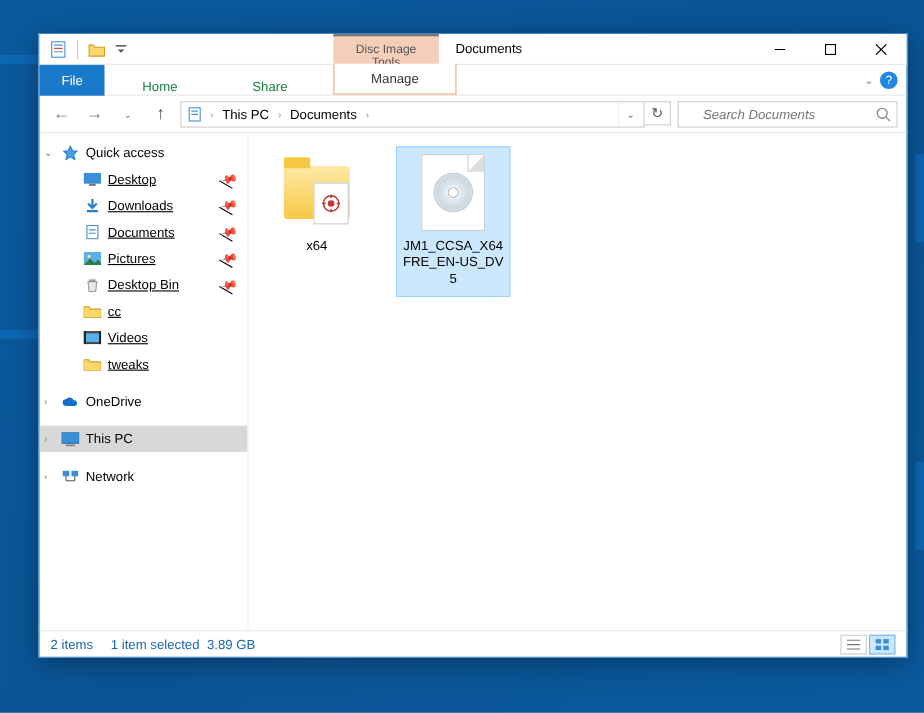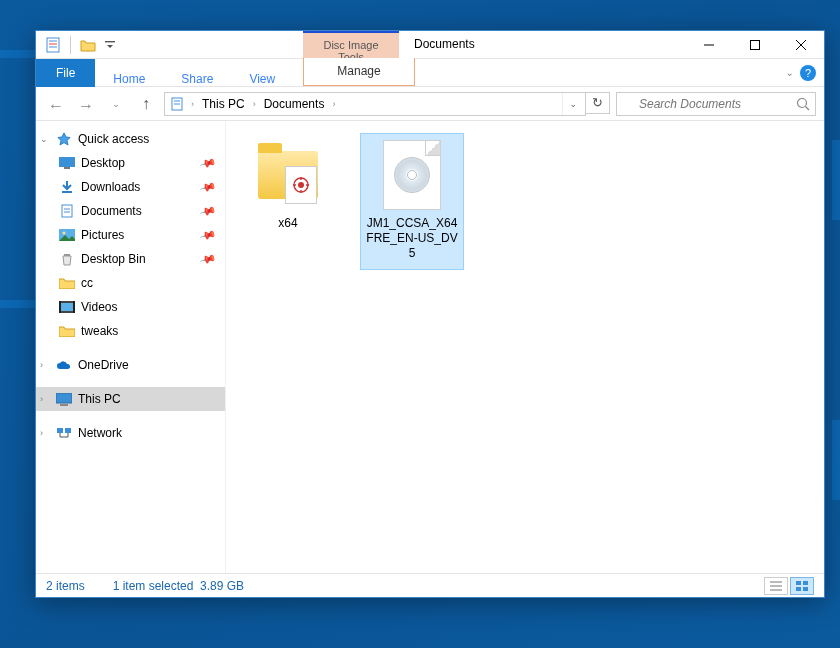--- a/index.html
+++ b/index.html
@@ -8,62 +8,62 @@
 .stripe1 { left: 0; top: 50px; width: 35px; height: 8px; }
 .stripe2 { right: 0; top: 140px; width: 8px; height: 80px; }
 .stripe3 { right: 0; top: 420px; width: 8px; height: 80px; }
 .stripe4 { left: 0; top: 300px; width: 35px; height: 8px; }
 .window { position: absolute; left: 35px; top: 30px; width: 790px; height: 568px; background: #fff; border: 1px solid #3a84c8; box-shadow: 0 5px 25px rgba(0,0,0,.35); display: flex; flex-direction: column; }
 .titlebar { height: 28px; display: flex; align-items: center; background: #fff; border-bottom: 1px solid #e5e5e5; }
 .qat { display: flex; align-items: center; height: 100%; padding-left: 8px; gap: 4px; }
 .qat-icon { width: 18px; height: 22px; display: flex; align-items: center; justify-content: center; }
 .qat-sep { width: 1px; height: 18px; background: #ccc; margin: 0 4px; }
 .title-ctx { position: absolute; left: 267px; top: 0; height: 56px; pointer-events: none; display: flex; flex-direction: column; }
-.ctx-label { background: #f5ceba; color: #555; font-size: 11px; height: 27px; padding: 6px 10px 0 10px; border-top: 2px solid #1d4ed8; text-align: center; width: 96px; }
+.ctx-label { background: #f5ceba; color: #555; font-size: 11px; height: 27px; padding: 6px 10px 0 10px; border-top: 2px solid #737373; text-align: center; width: 96px; }
 .ctx-tab { background: #fff; border: 1px solid #f0a77b; border-top: none; height: 28px; width: 112px; font-size: 12px; color: #333; text-align: center; padding-top: 6px; pointer-events: auto; }
 .title-label { position: absolute; left: 378px; top: 6px; font-size: 12px; color: #000; }
 .winbtns { margin-left: auto; display: flex; }
 .winbtn { width: 46px; height: 28px; display: flex; align-items: center; justify-content: center; color: #000; }
 .ribbon { height: 28px; display: flex; align-items: center; border-bottom: 1px solid #e5e5e5; }
 .file-tab { background: #1979ca; color: #fff; font-size: 12px; padding: 7px 20px; }
-.rtab { font-size: 12px; color: #3b82f6; padding: 7px 18px; margin-top: 13px; }
+.rtab { font-size: 12px; color: #15803d; padding: 7px 34px; margin-top: 13px; }
 .ribbon-right { margin-left: auto; display: flex; align-items: center; padding-right: 8px; gap: 6px; }
 .chev { color: #888; font-size: 10px; }
 .help { width: 16px; height: 16px; border-radius: 50%; background: #1e88e5; color: #fff; font-size: 11px; display: flex; align-items: center; justify-content: center; }
 .addrrow { height: 34px; display: flex; align-items: center; padding: 4px 8px; gap: 6px; border-bottom: 1px solid #e5e5e5; }
 .navbtn { width: 24px; height: 24px; display: flex; align-items: center; justify-content: center; color: #888; }
 .navbtn.enabled { color: #555; }
 .addrbar { flex: 1; height: 24px; border: 1px solid #ccc; display: flex; align-items: center; padding: 0 2px; font-size: 12px; }
 .addr-icon { width: 20px; display: flex; align-items: center; justify-content: center; }
 .addr-seg { padding: 2px 4px; }
 .addr-chev { color: #888; font-size: 9px; padding: 0 4px; }
 .addr-drop { margin-left: auto; color: #666; font-size: 9px; padding: 0 6px; border-left: 1px solid #eee; height: 100%; display: flex; align-items: center; }
 .refresh { width: 24px; height: 22px; border: 1px solid #ccc; border-left: none; display: flex; align-items: center; justify-content: center; color: #555; font-size: 13px; }
 .search { width: 200px; height: 24px; border: 1px solid #ccc; display: flex; align-items: center; padding: 0 22px; font-size: 12px; color: #888; }
 .search input { border: none; outline: none; flex: 1; font-size: 12px; font-style: italic; color: #888; }
 .body { flex: 1; display: flex; overflow: hidden; }
 .nav { width: 190px; border-right: 1px solid #f0f0f0; padding: 6px 0; overflow-y: auto; }
 .nav-item { height: 24px; display: flex; align-items: center; padding-left: 20px; font-size: 12px; color: #000; gap: 6px; position: relative; }
-.nav-item.sub { padding-left: 23px; }
+.nav-item.sub { padding-left: 40px; text-decoration: underline; }
 .nav-item.selected { background: #d8d8d8; }
 .nav-item .pin { margin-left: auto; margin-right: 10px; color: #888; font-size: 11px; transform: rotate(30deg); }
 .nav-exp { position: absolute; left: 4px; color: #777; font-size: 9px; }
 .ico { width: 16px; height: 16px; display: flex; align-items: center; justify-content: center; }
 .content { flex: 1; padding: 12px 10px; display: flex; align-items: flex-start; gap: 20px; }
 .item { width: 104px; text-align: center; font-size: 12px; color: #000000; padding: 6px 4px 8px 4px; border: 1px solid transparent; }
 .item.selected { background: #cce8ff; border: 1px solid #99d1ff; }
 .item-thumb { width: 70px; height: 70px; margin: 0 auto 6px auto; display: flex; align-items: center; justify-content: center; position: relative; }
 .folder-shape { width: 60px; height: 48px; background: linear-gradient(#ffe9a8, #f5c843); border-radius: 3px; position: relative; }
 .folder-shape::before { content: ""; position: absolute; top: -8px; left: 0; width: 24px; height: 10px; background: #f5c843; border-radius: 2px 2px 0 0; }
 .folder-overlay { position: absolute; right: 6px; bottom: 6px; width: 32px; height: 38px; background: #fff; border: 1px solid #ccc; display: flex; align-items: center; justify-content: center; }
 .file-shape { width: 58px; height: 70px; background: #fff; border: 1px solid #cfcfcf; position: relative; display: flex; align-items: center; justify-content: center; }
 .file-shape::after { content: ""; position: absolute; top: 0; right: 0; width: 14px; height: 14px; background: linear-gradient(135deg, #fff 50%, #dcdcdc 50%); border-left: 1px solid #cfcfcf; border-bottom: 1px solid #cfcfcf; }
 .disc { width: 36px; height: 36px; border-radius: 50%; background: radial-gradient(circle, #fff 20%, #dfeaf2 28%, #cfd8e0 60%, #e8eef4 90%); border: 1px solid #bfc8d0; position: relative; }
 .disc::after { content: ""; position: absolute; left: 50%; top: 50%; width: 8px; height: 8px; border-radius: 50%; background: #fff; border: 1px solid #bbb; transform: translate(-50%, -50%); }
-.status { height: 24px; border-top: 1px solid #e5e5e5; display: flex; align-items: center; padding: 0 10px; font-size: 12px; color: #1a66b0; gap: 28px; }
+.status { height: 24px; border-top: 1px solid #e5e5e5; display: flex; align-items: center; padding: 0 10px; font-size: 12px; color: #1a66b0; gap: 16px; }
 .status-right { margin-left: auto; display: flex; gap: 2px; }
 .viewbtn { width: 24px; height: 18px; border: 1px solid #ccc; display: flex; align-items: center; justify-content: center; font-size: 11px; color: #666; }
 .viewbtn.active { background: #cce8ff; border-color: #7ab7e8; }
 svg { display: block; }
 </style>
 </head>
 <body>
 
 <div class="desktop-stripe stripe1"></div>
 <div class="desktop-stripe stripe2"></div>

